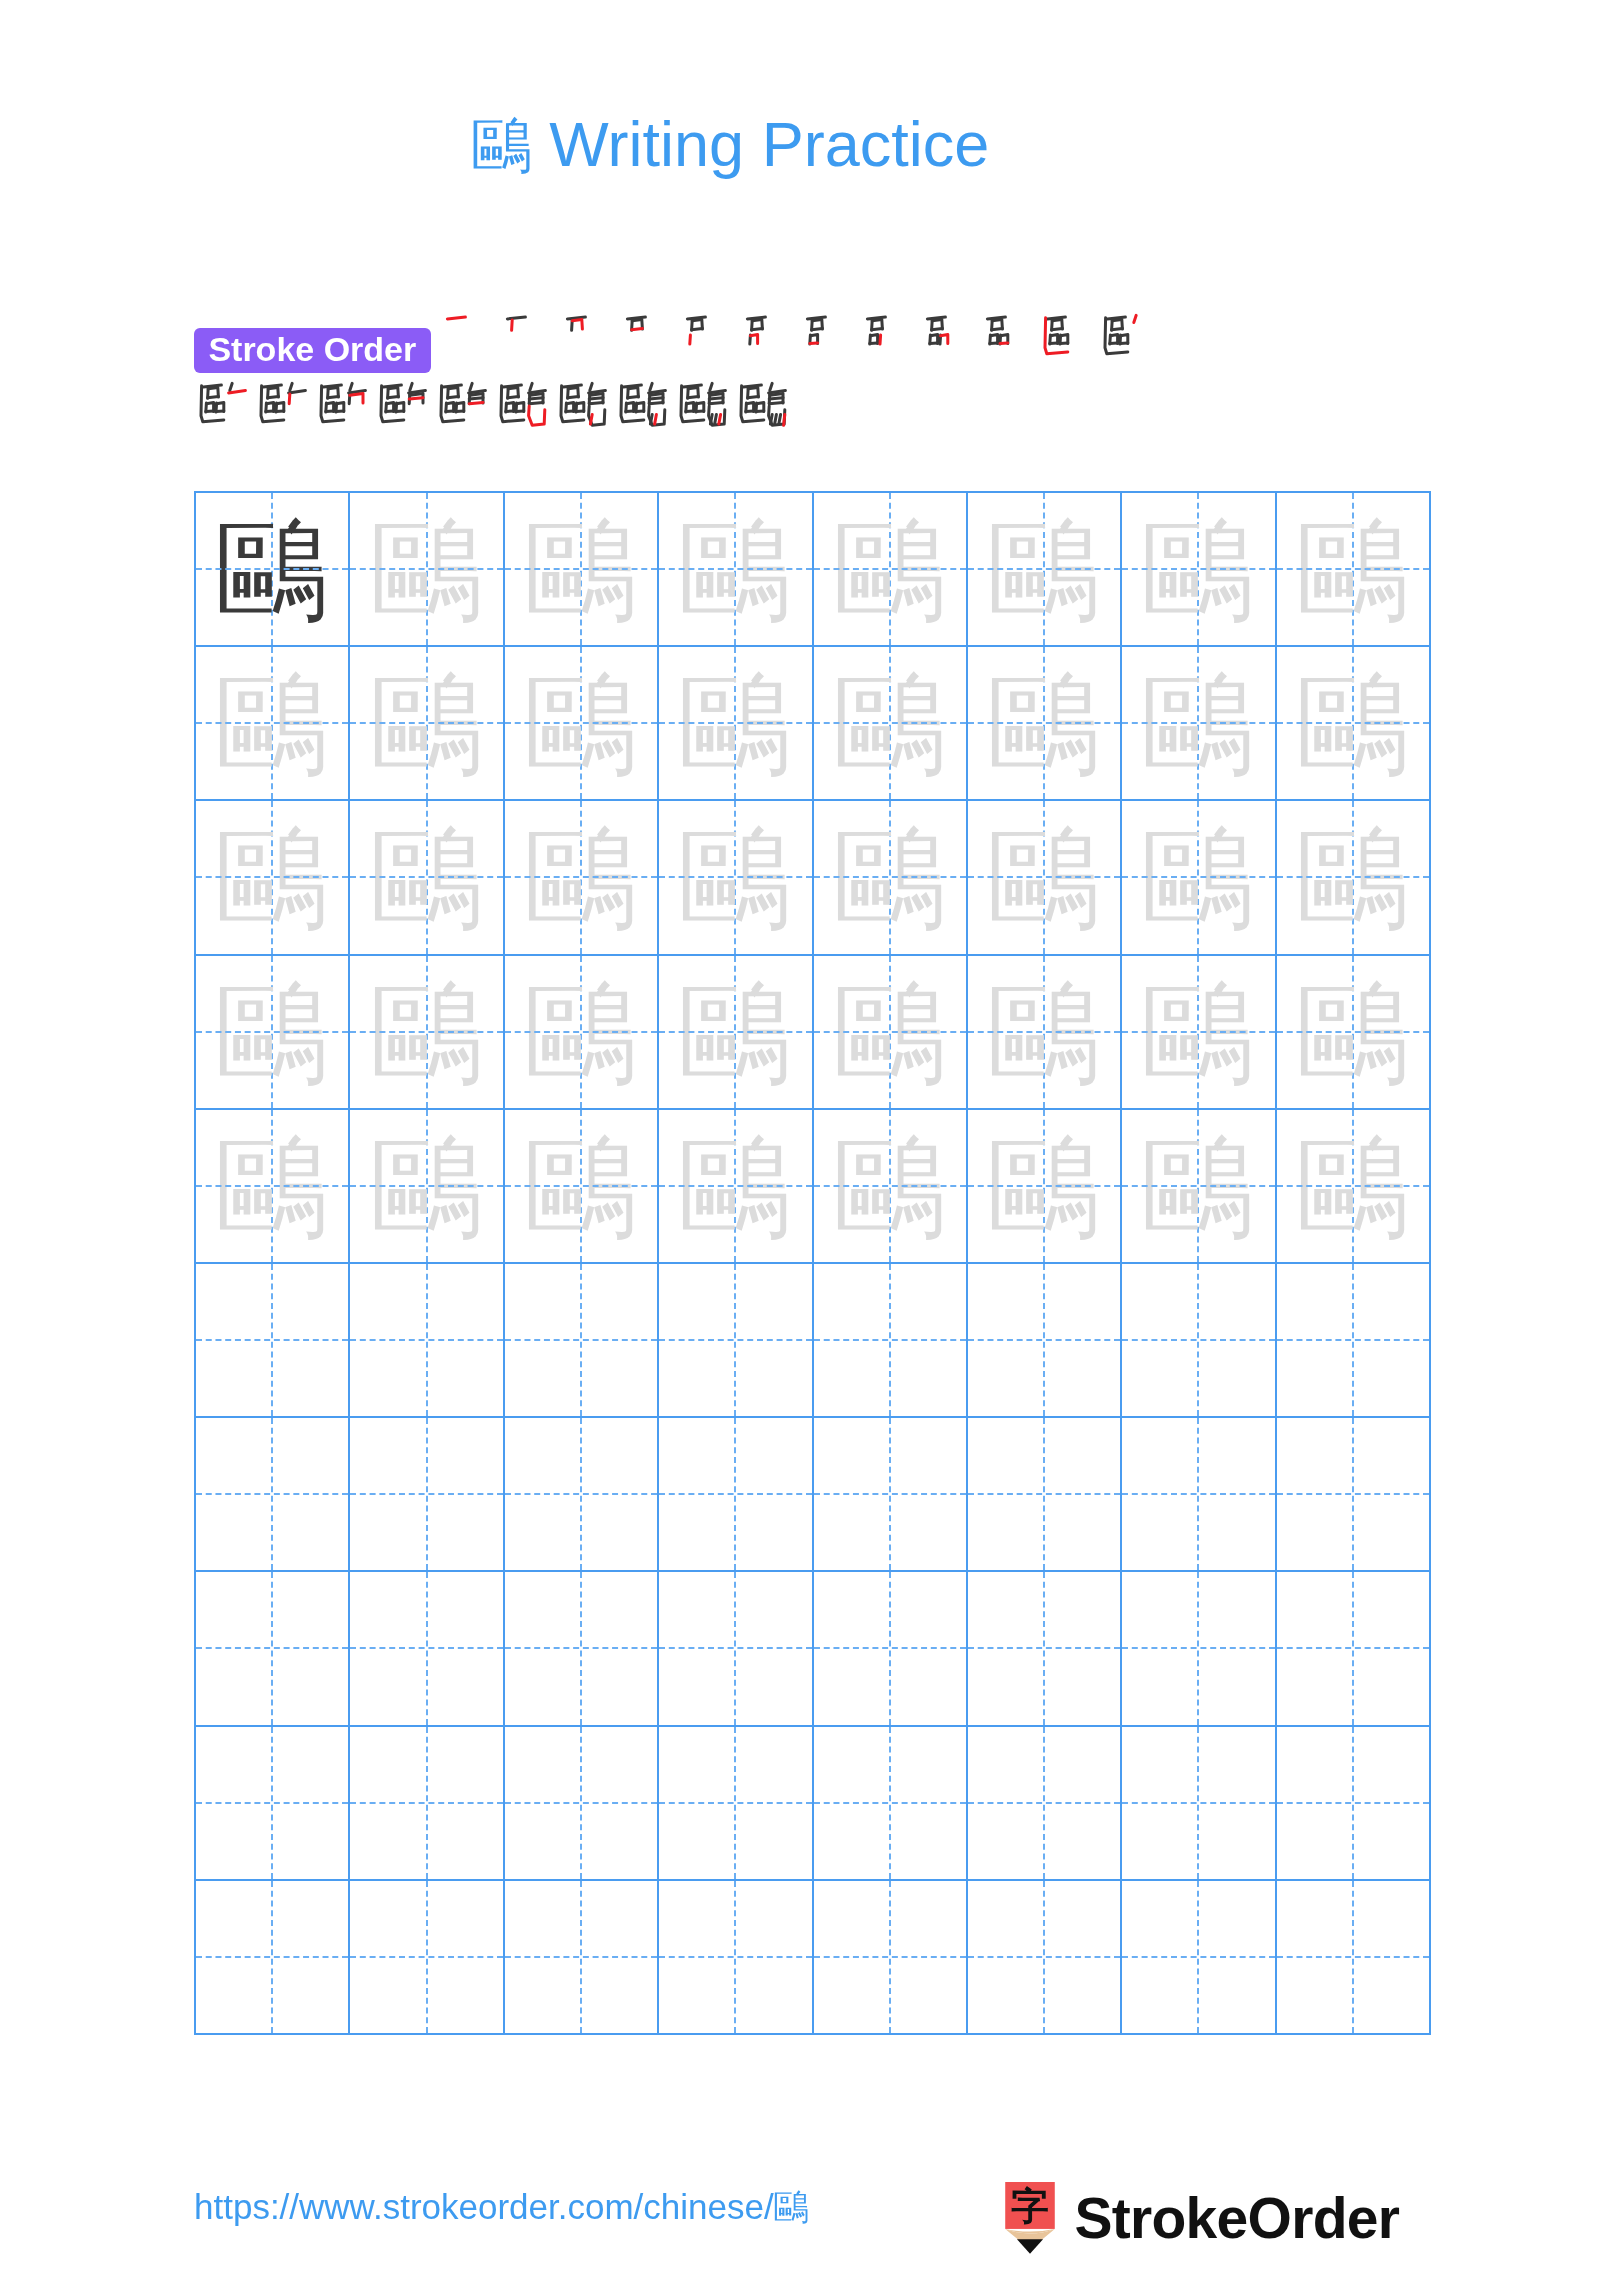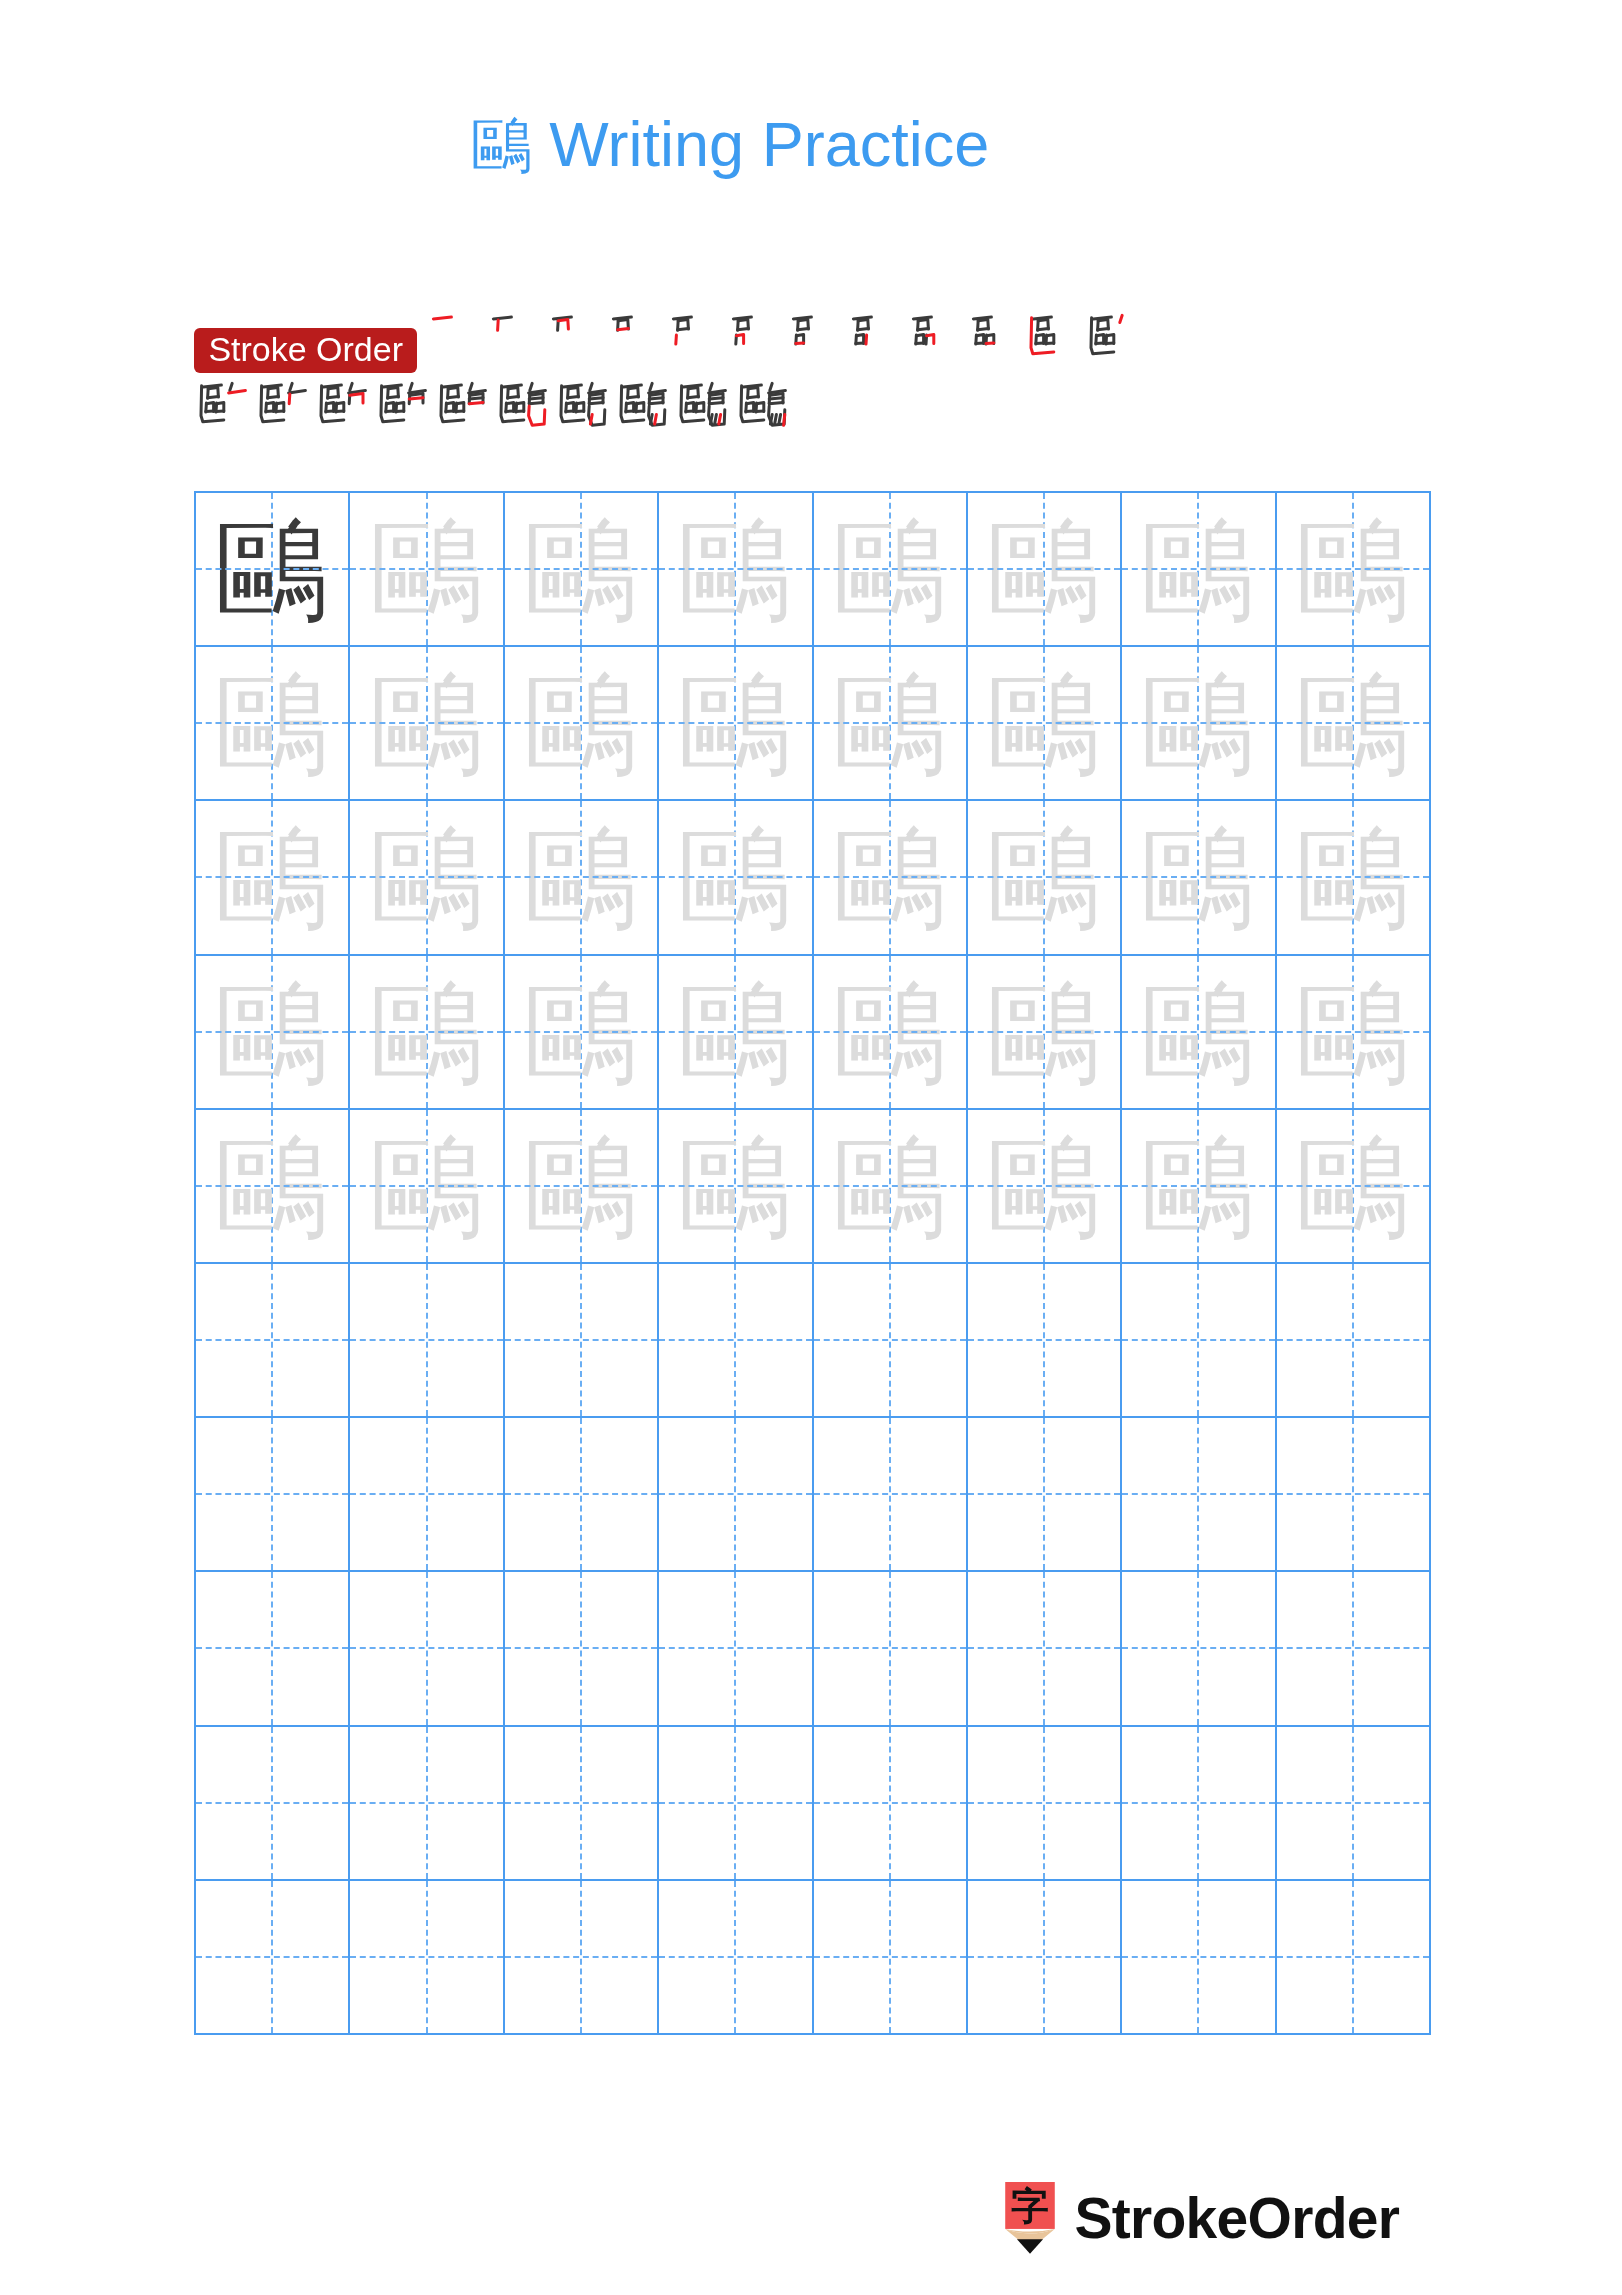--- a/index.html
+++ b/index.html
@@ -38,24 +38,24 @@
 
   
   #stroke-order-section {
     position: absolute;
     top: 308px;
     left: 194px;
     width: 1237px;
   }
   #stroke-order-badge {
     display: inline-block;
-    background: #b91c1c;
+    background: #8b5cf6;
     color: #ffffff;
     font-size: 34px;
-    font-weight: 400;
+    font-weight: 700;
     padding: 3.9px 14.4px 7.2px 14.4px;
     border-radius: 5.9px;
     line-height: 1.0;
     vertical-align: middle;
     white-space: nowrap;
   }
   .stroke-row {
     display: flex;
     align-items: flex-end;
     flex-wrap: nowrap;
@@ -854,20 +854,21 @@
     <div class="grid-cell"></div>
     <div class="grid-cell"></div>
     <div class="grid-cell"></div>
     <div class="grid-cell"></div>
     <div class="grid-cell"></div>
     <div class="grid-cell"></div>
     <div class="grid-cell"></div>
   </div>
 
 <div id="footer">
+  <div id="footer-url">https://www.strokeorder.com/chinese/鷗</div>
   <div id="footer-brand">
     <div id="brand-pencil-icon">
       <svg viewBox="0 0 92 112" width="60" height="73" aria-hidden="true">
         <rect x="8" y="0" width="76" height="72" fill="#f05050"></rect>
         <path d="M8 72 Q46 86 84 72 L84 72 Q46 80 8 72 Z" fill="#e8c49a"></path>
         <path d="M8 72 Q46 86 84 72 L60 92 L46 104 L32 92 Z" fill="#e8c49a"></path>
         <path d="M26 88 L66 88 L46 110 Z" fill="#111111"></path>
         <text x="46" y="56" font-family="DejaVu Sans, Liberation Sans, sans-serif" font-size="58" font-weight="bold" fill="#111111" text-anchor="middle">字</text>
       </svg>
     </div>

